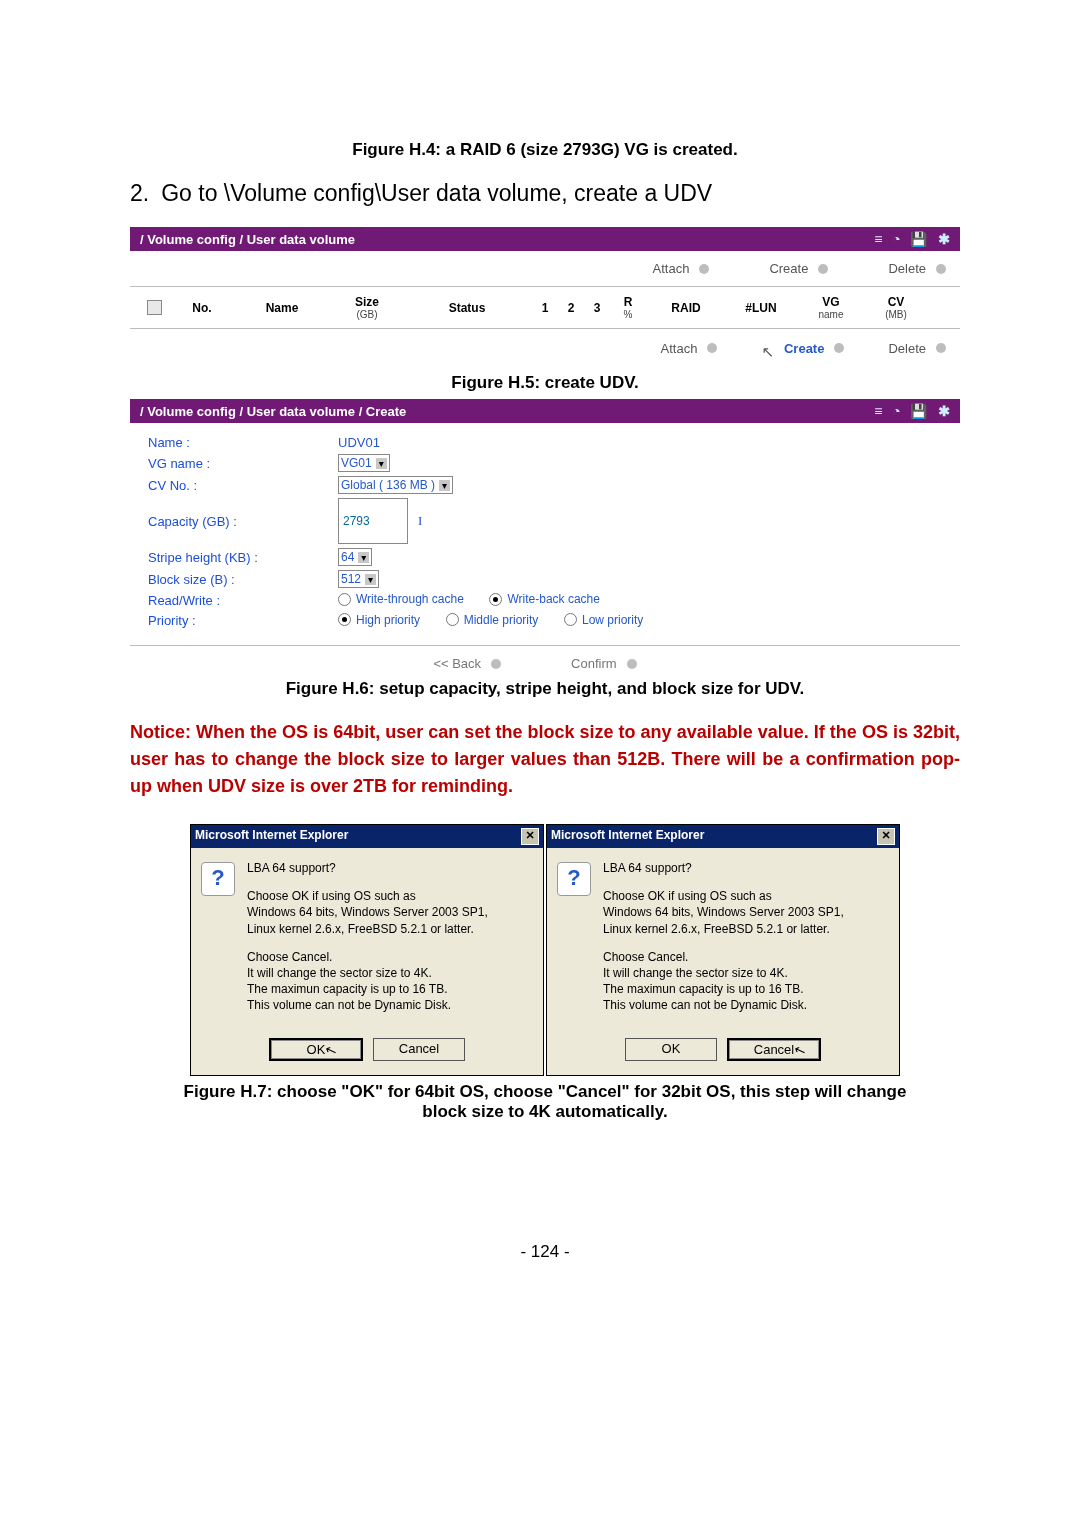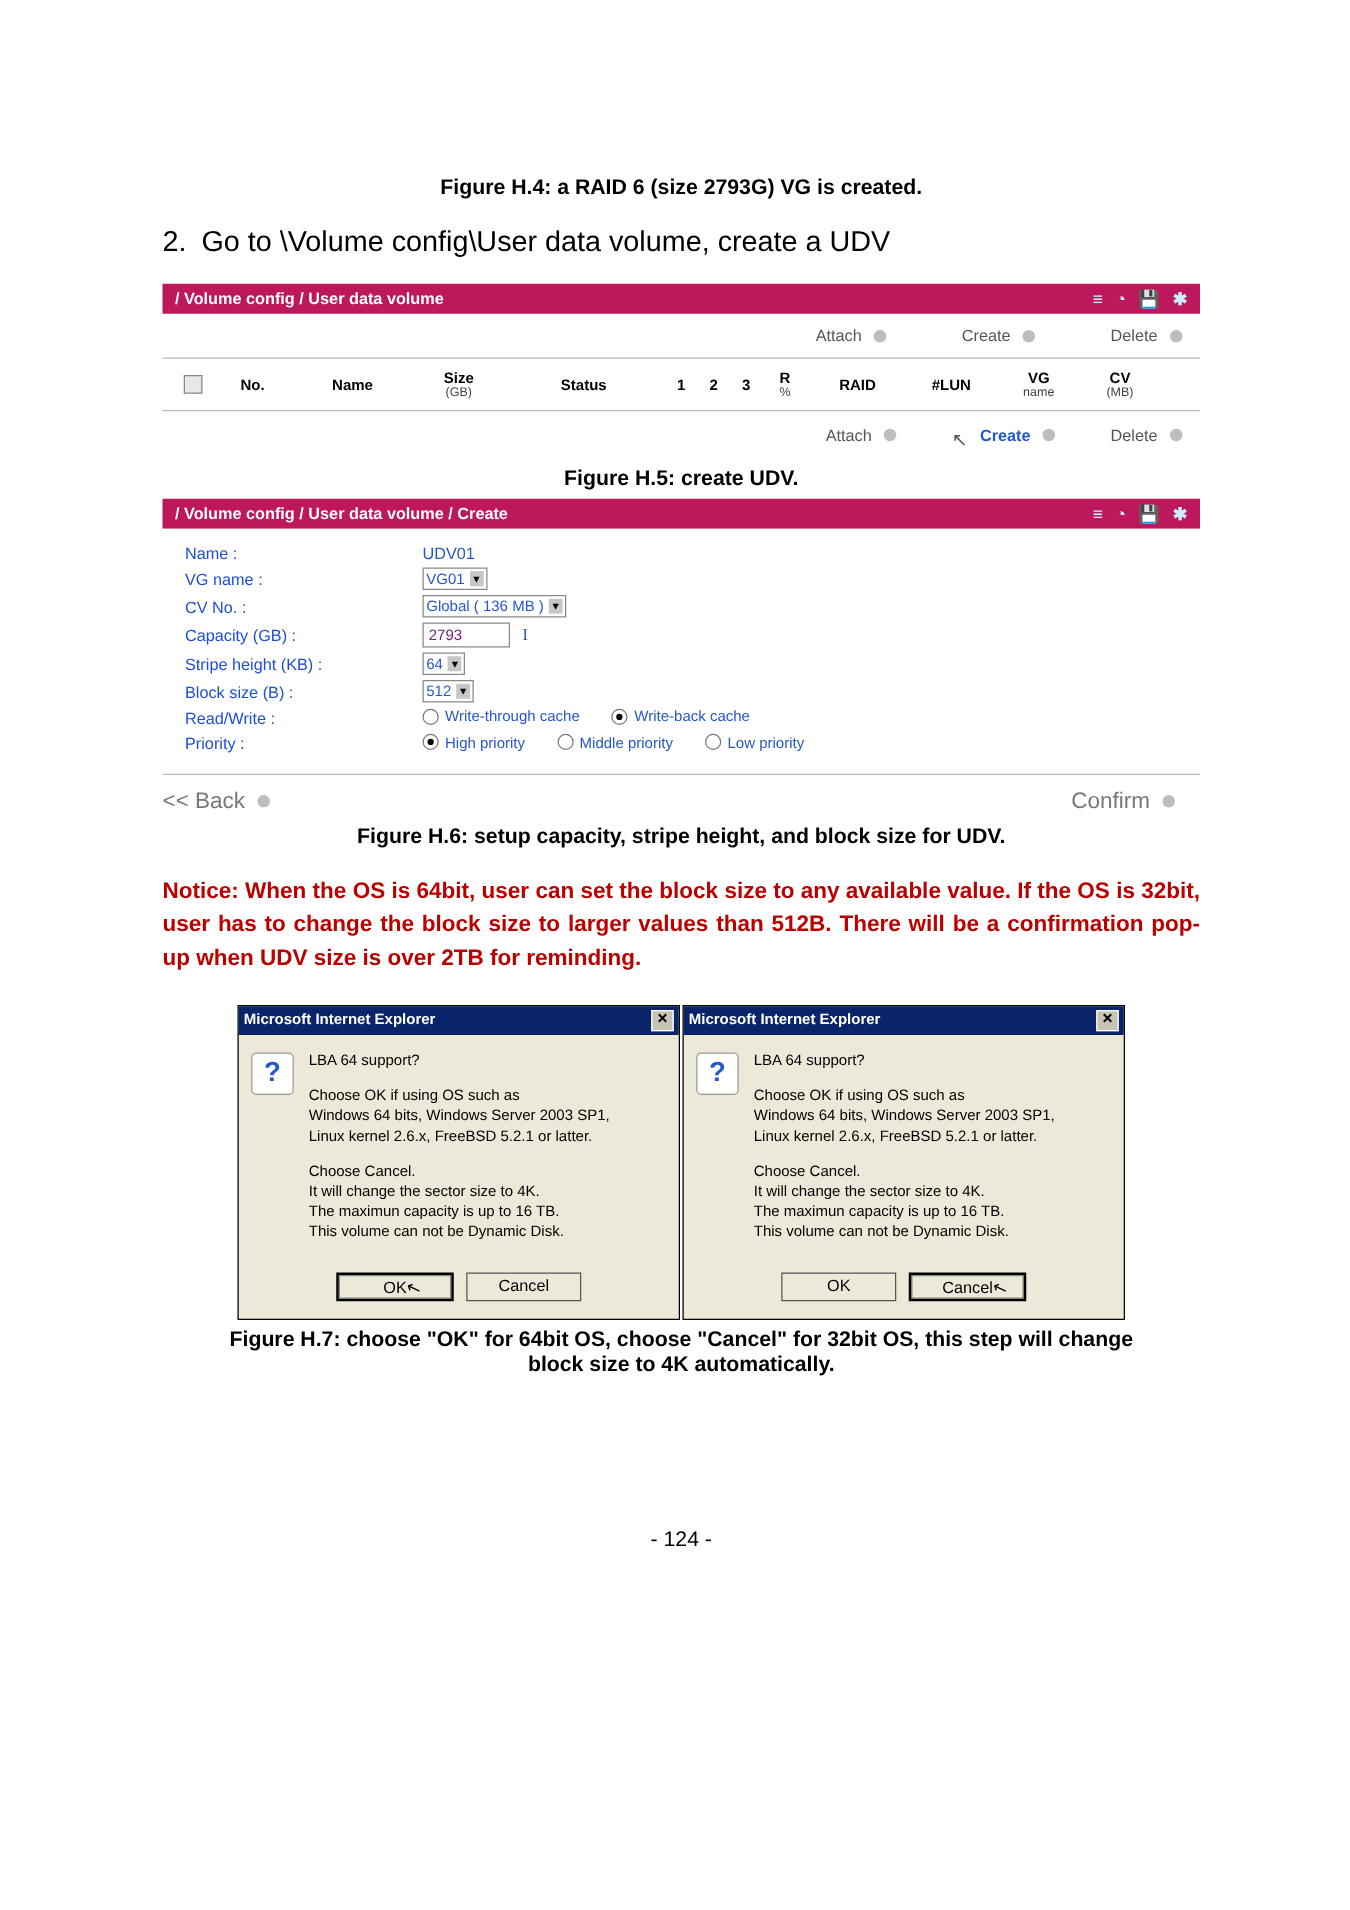--- a/index.html
+++ b/index.html
@@ -1,20 +1,20 @@
 <!DOCTYPE html>
 <html><head>
 <meta charset="utf-8">
 <style>
 body{margin:0;background:#fff;font-family:Arial,Helvetica,sans-serif;color:#000;width:1080px}
 .page{padding:120px 120px 60px 130px}
 .fig-caption{font-weight:bold;text-align:center;font-size:17px;margin:20px 0}
 .step-line{font-size:23px;margin:18px 0 20px 0}
 .step-line .num{margin-right:12px}
-.top-bar{background:#be185d;color:#fff;font-weight:bold;font-size:13px;display:flex;justify-content:space-between;padding:4px 10px}
+.top-bar{background:#701a75;color:#fff;font-weight:bold;font-size:13px;display:flex;justify-content:space-between;align-items:center;padding:4px 10px}
 .top-bar-icons{display:flex;gap:10px}
 .top-bar-icons span{color:#cceeff;font-size:14px}
 .gray-row{display:flex;justify-content:flex-end;gap:60px;padding:10px 14px 10px 0;font-size:13px;color:#555}
 .gray-row .item{display:flex;align-items:center;gap:10px}
 .dot{width:10px;height:10px;background:#bdbdbd;border-radius:50%;display:inline-block}
 .hr{height:1px;background:#bbb}
 .head-row{display:flex;align-items:center;font-weight:bold;font-size:12px;padding:8px 6px}
 .head-row>div{text-align:center}
 .c-chk{width:36px}
 .c-no{width:60px}
@@ -32,26 +32,26 @@
 .action-row{display:flex;justify-content:flex-end;align-items:center;gap:44px;padding:10px 14px 10px 0;font-size:13px}
 .action-row .item{display:flex;align-items:center;gap:10px;color:#555}
 .create-blue{color:#2558c9;font-weight:bold}
 .cursor{font-size:15px;display:inline-block;transform:translateY(4px)}
 .form-panel{background:#fff;padding:8px 0 12px 18px;font-size:13px}
 .form-row{display:flex;align-items:center;margin:4px 0}
 .form-label{width:190px;color:#1d4ed8}
 .form-val-link{color:#2558c9;text-decoration:none}
 .sel{display:inline-flex;align-items:center;border:1px solid #888;padding:1px 2px;background:#fff;color:#2558c9;font-size:12px}
 .sel .arrow{background:#c7c7c7;color:#000;padding:0 3px;margin-left:4px;font-size:10px}
-.txtbox{border:1px solid #888;padding:2px 4px;color:#701a75;background:#fff;font-size:12px;display:inline-block;width:60px}
+.txtbox{border:1px solid #888;padding:15px 4px;color:#0369a1;background:#fff;font-size:12px;display:inline-block;width:60px}
 .caret{color:#2558c9;font-family:serif;margin-left:10px}
 .radio{display:inline-block;width:11px;height:11px;border:1px solid #777;border-radius:50%;margin-right:5px;vertical-align:middle;position:relative}
 .radio.checked::after{content:"";position:absolute;width:5px;height:5px;background:#000;border-radius:50%;top:3px;left:3px}
 .radio-label{color:#2558c9;margin-right:22px;font-size:12px;display:inline-flex;align-items:center}
-.back-row{display:flex;justify-content:space-between;gap:70px;padding:10px 20px 4px 0;font-size:18px;color:#777}
+.back-row{display:flex;justify-content:center;gap:70px;padding:10px 20px 4px 0;font-size:13px;color:#777}
 .back-row .item{display:flex;align-items:center;gap:10px}
 .notice{color:#bb0000;font-weight:bold;font-size:18px;line-height:1.5;margin:20px 0 24px 0;text-align:justify}
 .dlg-row{display:flex;justify-content:center;gap:2px;margin:16px 0 6px 0}
 .dlg{width:352px;border:1px solid #000;background:#ece9d8;font-size:12px}
 .dlg-title{background:#0a246a;color:#fff;font-weight:bold;display:flex;justify-content:space-between;padding:3px 4px;font-size:12px}
 .dlg-close{background:#c7c4b4;color:#000;width:16px;height:15px;text-align:center;font-weight:bold;border:1px solid #fff;font-size:11px;line-height:13px}
 .dlg-body{display:flex;padding:12px 10px 12px 10px}
 .qicon{width:32px;height:32px;border-radius:4px;background:#fff;border:1px solid #999;text-align:center;font-weight:bold;color:#2558c9;font-size:22px;line-height:30px;flex-shrink:0;margin-right:12px;margin-top:2px}
 .dlg-text p{margin:0 0 12px 0;line-height:1.35}
 .dlg-btns{display:flex;justify-content:center;gap:10px;padding:0 0 14px 0}

